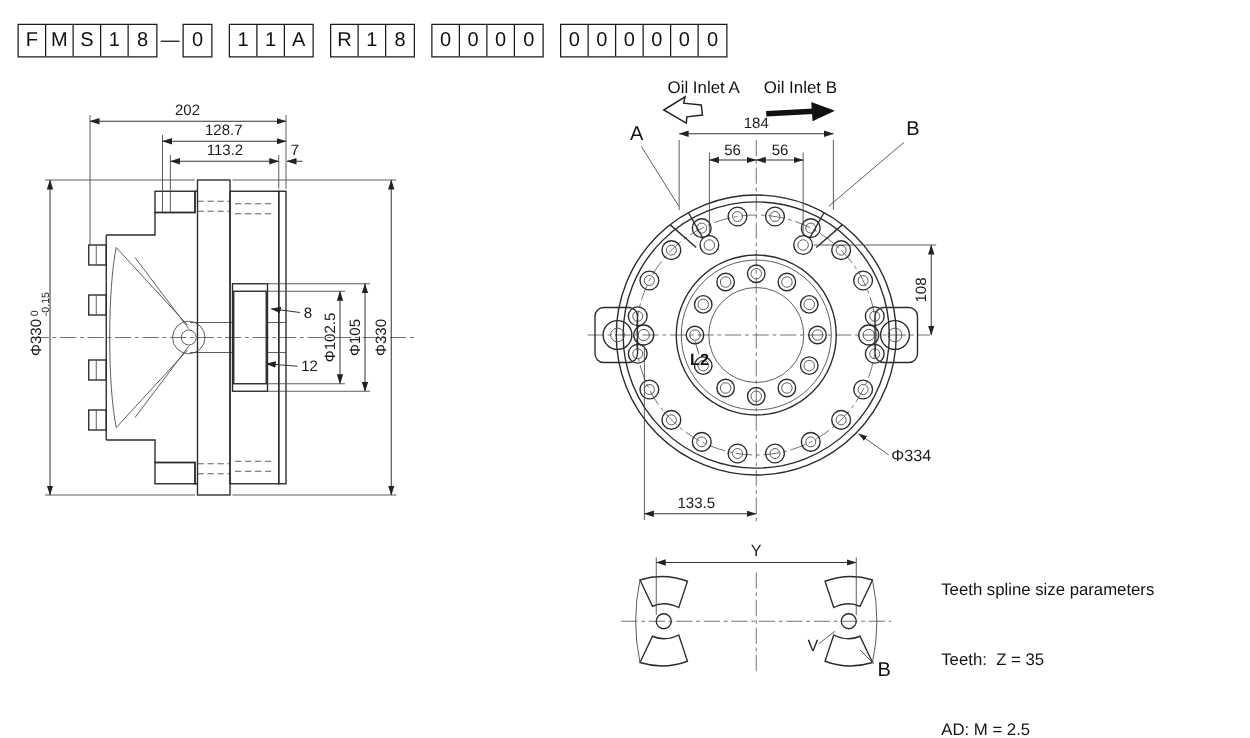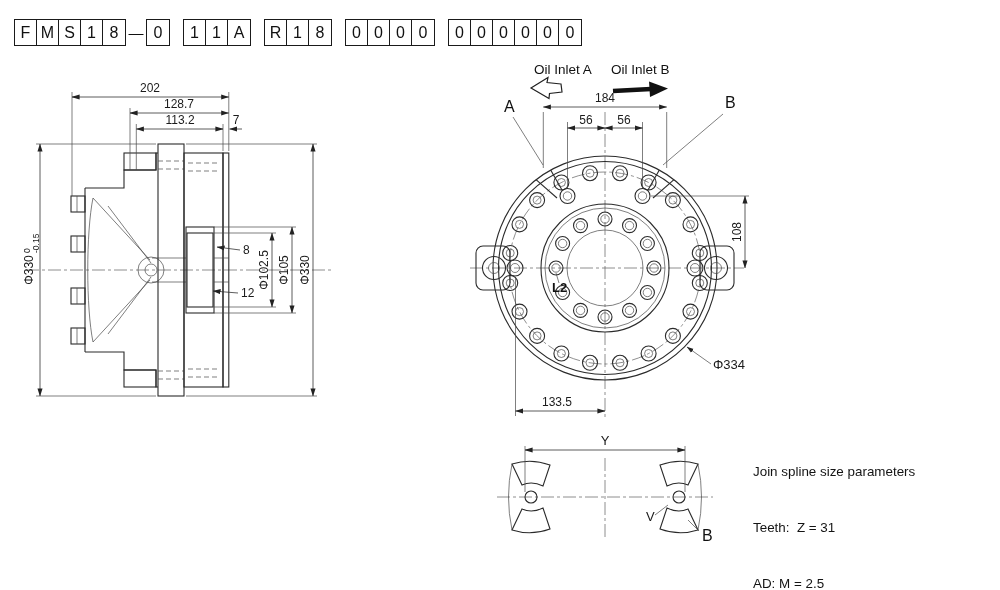--- a/index.html
+++ b/index.html
@@ -410,22 +410,22 @@
         <text class="dt13" x="646" y="521">V</text>
       </g>
       <g>
         <line class="thin" x1="699" y1="531" x2="688" y2="520"></line>
         <text class="lbl" x="702" y="541">B</text>
       </g>
     </g>
   </svg>
 
   <div class="notes">
-    <div>Join spline size parameters</div>
-    <div>Teeth:  Z = 31</div>
+    <div>Teeth spline size parameters</div>
+    <div>Teeth:  Z = 35</div>
     <div>AD: M = 2.5</div>
     
     
     
     
     
   </div>
 
 </div>
 

